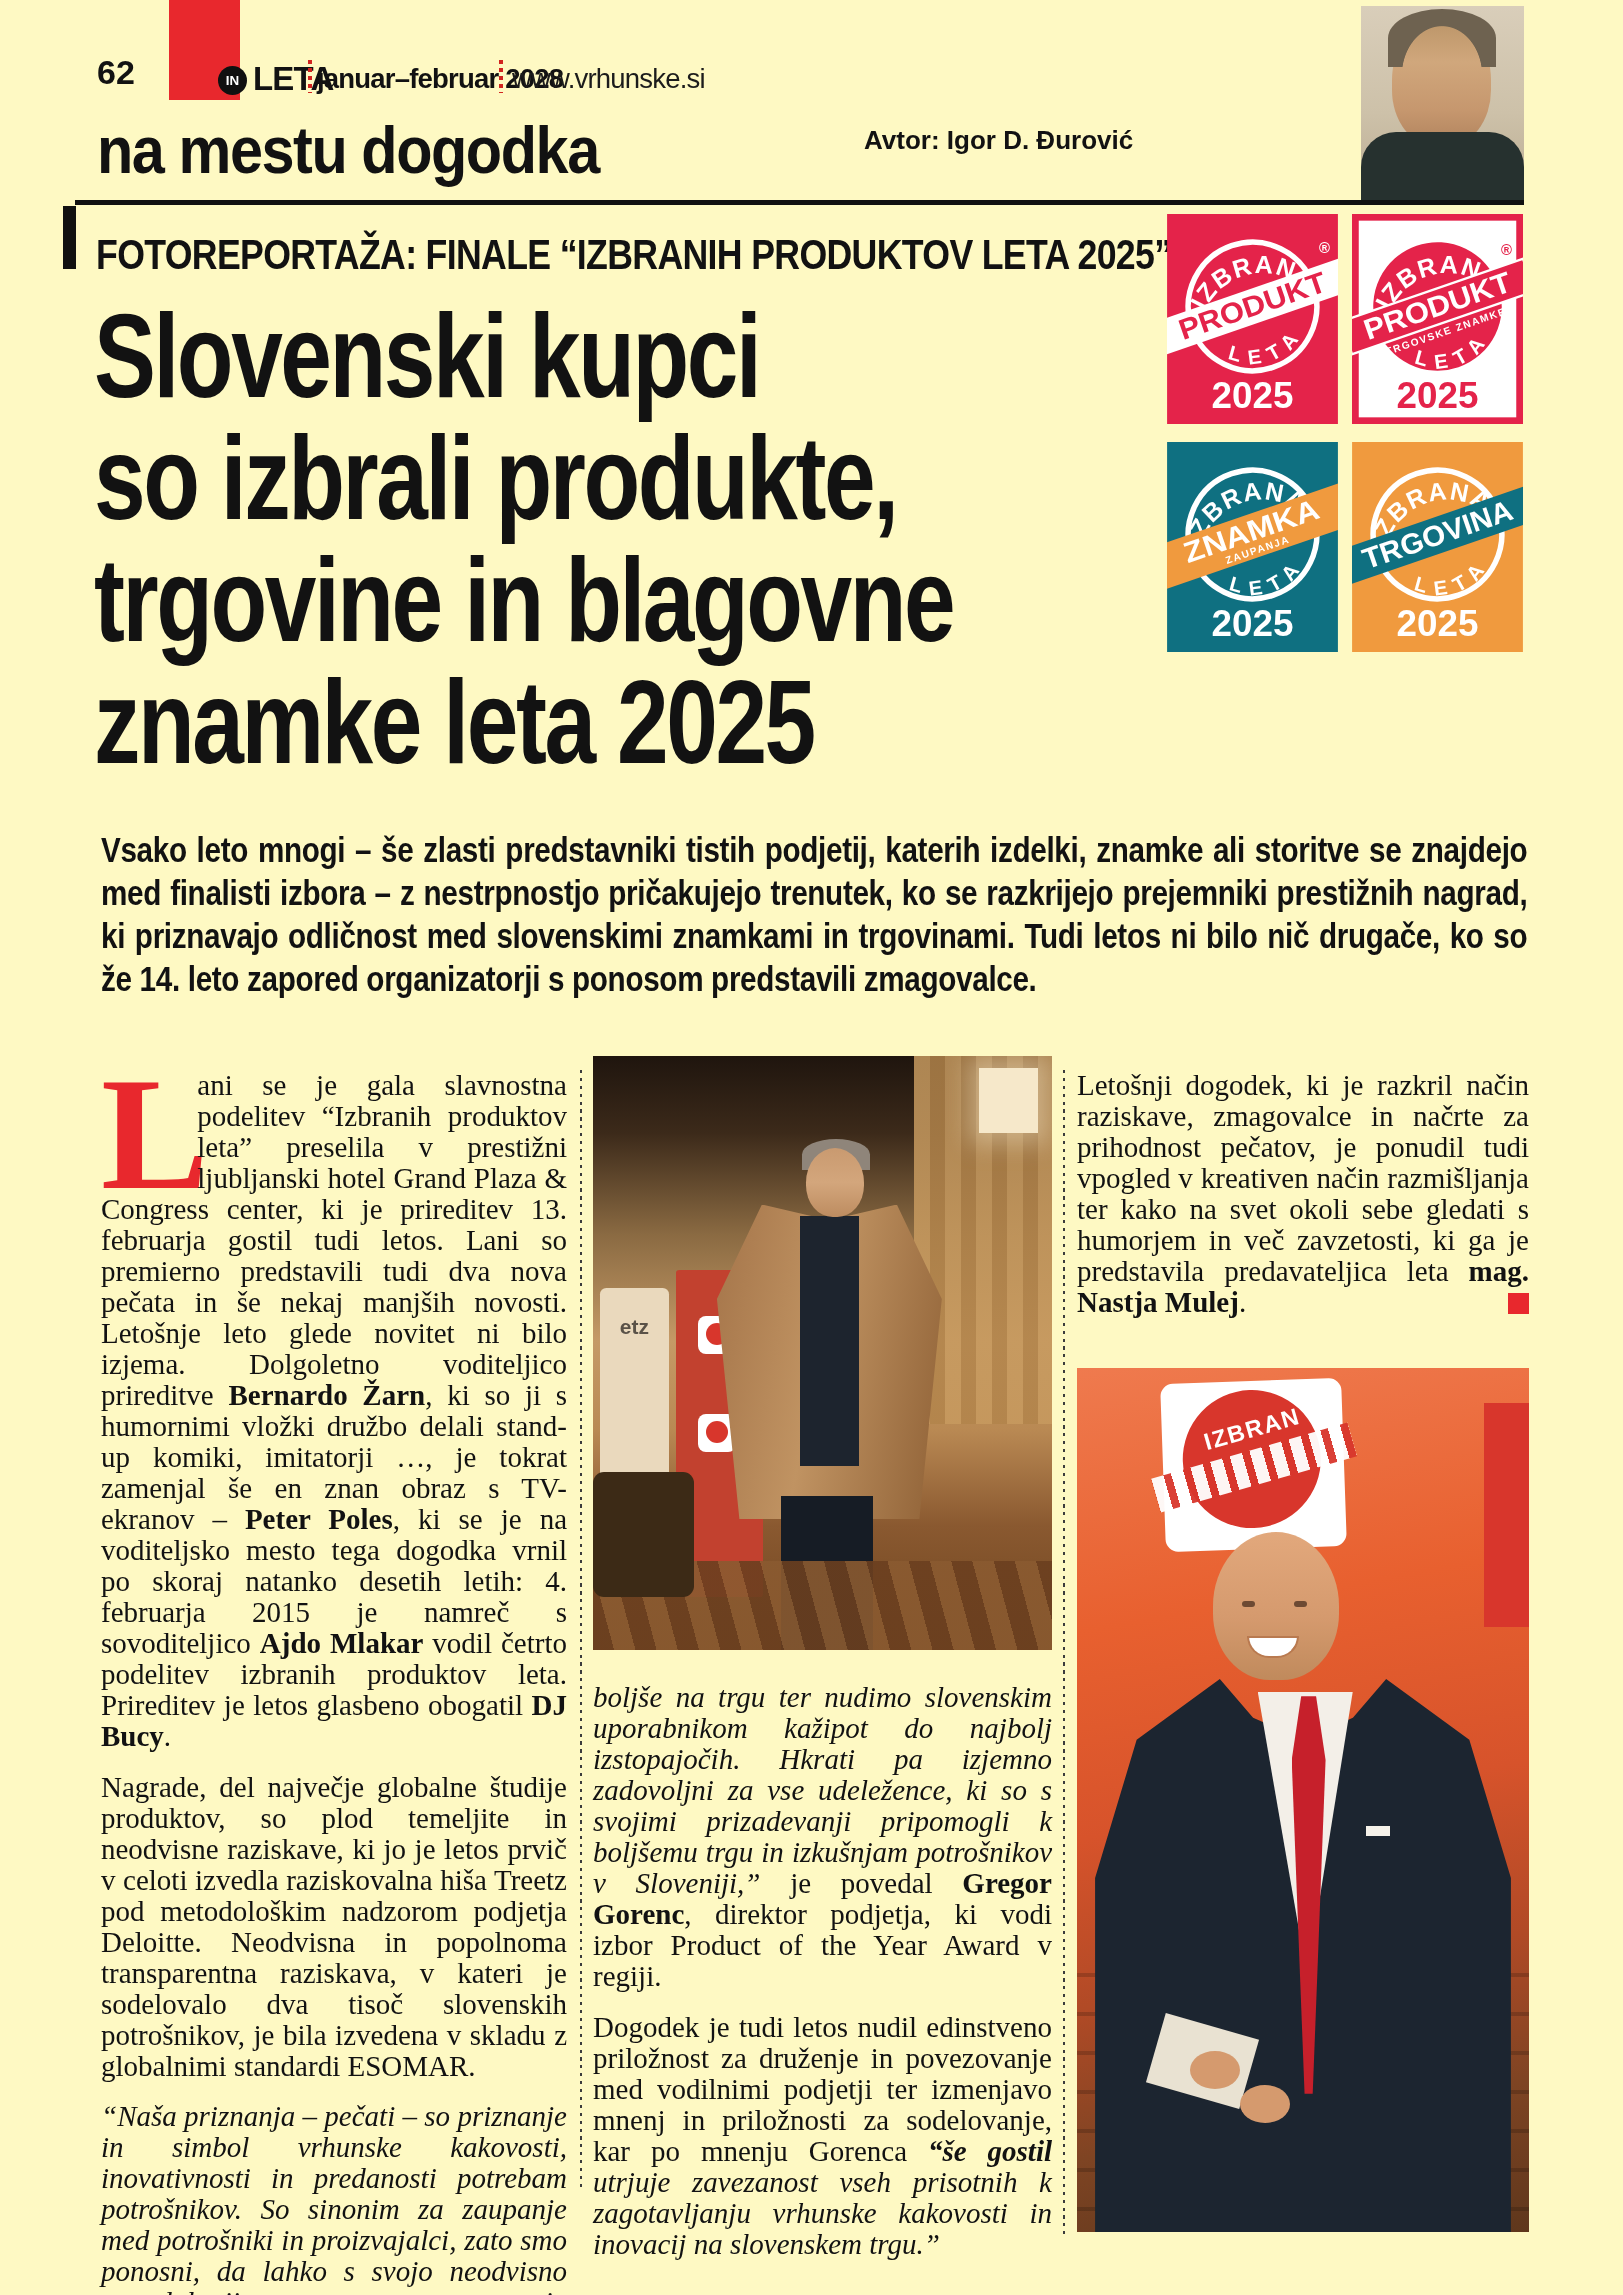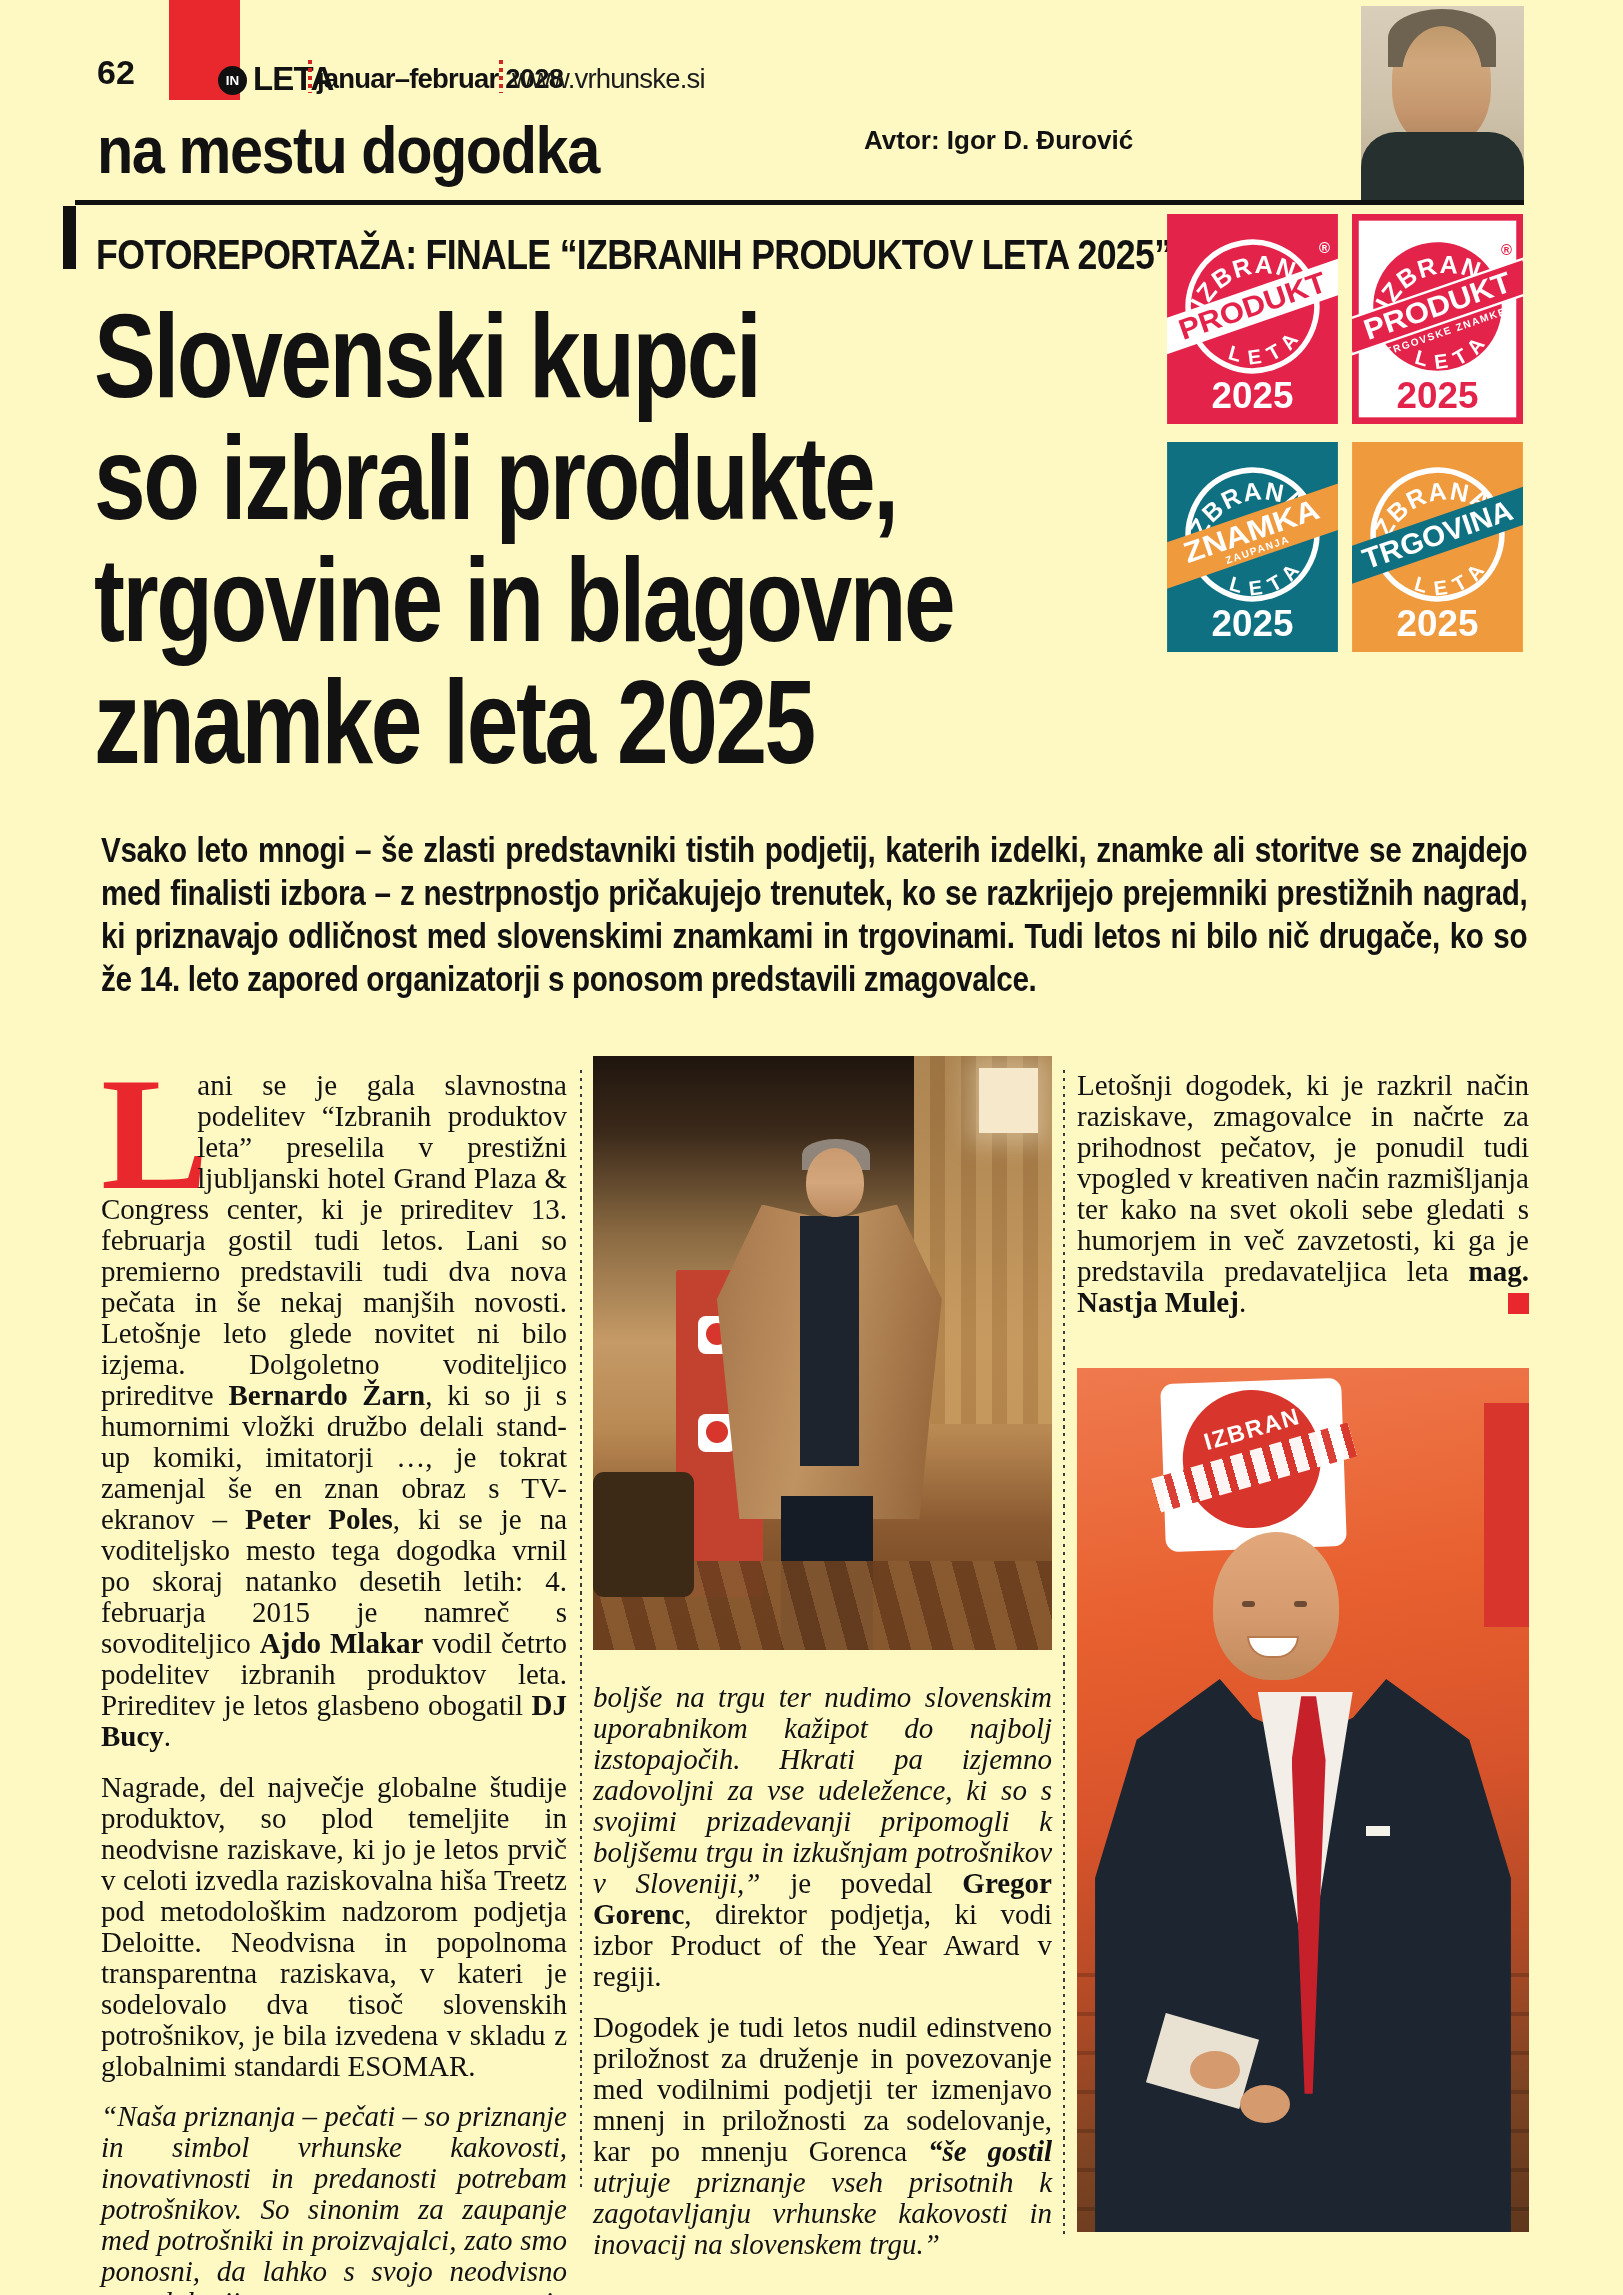--- a/index.html
+++ b/index.html
@@ -218,35 +218,36 @@
   <div class="abs colm" id="col-left">
       <p><span class="dropcap">L</span><span>ani se je gala slavnostna podelitev “Izbranih produktov leta” preselila v prestižni ljubljanski hotel Grand Plaza &amp; Congress center, ki je prireditev 13. februarja gostil tudi letos. Lani so premierno predstavili tudi dva nova pečata in še nekaj manjših novosti. Letošnje leto glede novitet ni bilo izjema. Dolgoletno voditeljico prireditve </span><span class="b">Bernardo Žarn</span><span>, ki so ji s humornimi vložki družbo delali stand-up komiki, imitatorji …, je tokrat zamenjal še en znan obraz s TV-ekranov – </span><span class="b">Peter Poles</span><span>, ki se je na voditeljsko mesto tega dogodka vrnil po skoraj natanko desetih letih: 4. februarja 2015 je namreč s sovoditeljico </span><span class="b">Ajdo Mlakar</span><span> vodil četrto podelitev izbranih produktov leta. Prireditev je letos glasbeno obogatil </span><span class="b">DJ Bucy</span><span>.</span></p>
       <p><span>Nagrade, del največje globalne študije produktov, so plod temeljite in neodvisne raziskave, ki jo je letos prvič v celoti izvedla raziskovalna hiša Treetz pod metodološkim nadzorom podjetja Deloitte. Neodvisna in popolnoma transparentna raziskava, v kateri je sodelovalo dva tisoč slovenskih potrošnikov, je bila izvedena v skladu z globalnimi standardi ESOMAR.</span></p>
       <p><span class="i">“Naša priznanja – pečati – so priznanje in simbol vrhunske kakovosti, inovativnosti in predanosti potrebam potrošnikov. So sinonim za zaupanje med potrošniki in proizvajalci, zato smo ponosni, da lahko s svojo neodvisno metodologijo prepoznamo in nagradimo naj-</span></p>
     </div>
   <div class="abs vdiv" id="vdiv1"></div>
 
   <div class="abs photo" id="photo-mid">
     <div class="abs pm-wood"></div>
     <div class="abs pm-window"></div>
+    <div class="abs pm-banner-beige">etz</div>
     <div class="abs pm-banner-red">
       <div class="pm-tile" style="top:14%;"></div>
       <div class="pm-tile" style="top:44%;"></div>
     </div>
     <div class="abs pm-jacket"></div>
     <div class="abs pm-shirt"></div>
     <div class="abs pm-pants"></div>
     <div class="abs pm-hair"></div>
     <div class="abs pm-head"></div>
     <div class="abs pm-carpet"></div>
     <div class="abs pm-chair"></div>
   </div>
   <div class="abs colm" id="col-mid">
       <p><span class="i">boljše na trgu ter nudimo slovenskim uporabnikom kažipot do najbolj izstopajočih. Hkrati pa izjemno zadovoljni za vse udeležence, ki so s svojimi prizadevanji pripomogli k boljšemu trgu in izkušnjam potrošnikov v Sloveniji,”</span><span> je povedal </span><span class="b">Gregor Gorenc</span><span>, direktor podjetja, ki vodi izbor Product of the Year Award v regiji.</span></p>
-      <p><span>Dogodek je tudi letos nudil edinstveno priložnost za druženje in povezovanje med vodilnimi podjetji ter izmenjavo mnenj in priložnosti za sodelovanje, kar po mnenju Gorenca </span><span class="b i">“še gostil</span><span class="i"> utrjuje priznanje vseh prisotnih k zagotavljanju vrhunske kakovosti in inovacij na slovenskem trgu.”</span></p>
+      <p><span>Dogodek je tudi letos nudil edinstveno priložnost za druženje in povezovanje med vodilnimi podjetji ter izmenjavo mnenj in priložnosti za sodelovanje, kar po mnenju Gorenca </span><span class="b i">“še gostil</span><span class="i"> utrjuje zavezanost vseh prisotnih k zagotavljanju vrhunske kakovosti in inovacij na slovenskem trgu.”</span></p>
     </div>
   <div class="abs vdiv" id="vdiv2"></div>
 
   <div class="abs colm" id="col-right">
       <p><span>Letošnji dogodek, ki je razkril način raziskave, zmagovalce in načrte za prihodnost pečatov, je ponudil tudi vpogled v kreativen način razmišljanja ter kako na svet okoli sebe gledati s humorjem in več zavzetosti, ki ga je predstavila predavateljica leta </span><span class="b">mag. Nastja Mulej</span><span>.</span><span class="end-square"></span></p>
     </div>
   <div class="abs photo" id="photo-right">
     <div class="abs pr-planks"></div>
     <div class="abs pr-screen">
       <div class="pr-stamp"></div>

